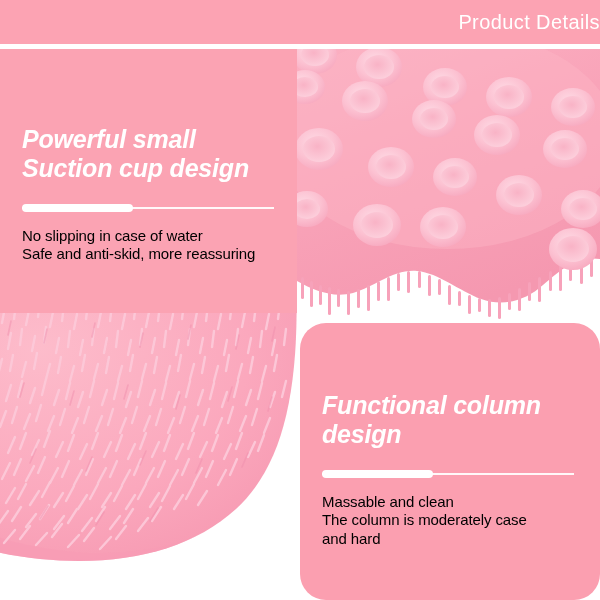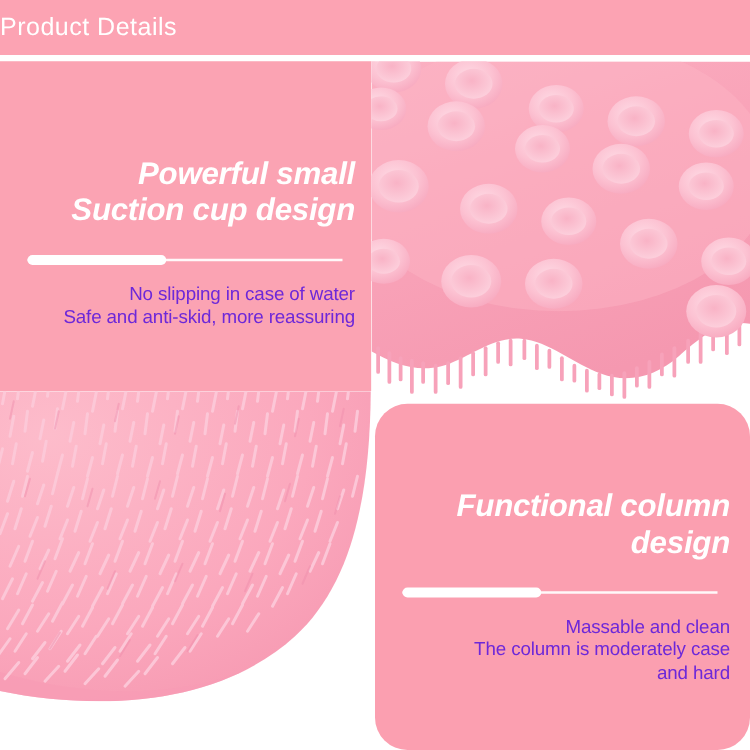--- a/index.html
+++ b/index.html
@@ -26,21 +26,21 @@
   
   .header-banner {
     position: absolute;
     left: 0;
     top: 0;
     width: 600px;
     height: 44px;
     background: #fca3b3;
     display: flex;
     align-items: center;
-    justify-content: flex-start;
+    justify-content: flex-end;
   }
   .header-title {
     color: #ffffff;
     font-size: 20px;
     font-weight: 400;
     letter-spacing: 0.4px;
     line-height: 1;
   }
 
   
@@ -79,21 +79,20 @@
     width: 300px;
     height: 277px;
     background: #fb9fb0;
     border-radius: 26px;
   }
 
   .text-block {
     position: absolute;
     left: 22px;
     right: 16px;
-    text-align: right;
   }
   .panel-tl .text-block { top: 76px; }
   .panel-br .text-block { top: 68px; }
 
   .feature-heading {
     color: #ffffff;
     font-size: 25px;
     font-weight: bold;
     font-style: italic;
     line-height: 1.16;
@@ -121,21 +120,21 @@
     position: absolute;
     left: 0;
     top: 1px;
     width: 44%;
     height: 8px;
     background: #ffffff;
     border-radius: 4px;
   }
 
   .feature-body {
-    color: #6d28d9;
+    color: #000000;
     font-size: 15px;
     font-weight: 400;
     line-height: 1.22;
     margin: 0;
     white-space: pre-line;
     letter-spacing: -0.1px;
   }
 
   
   .photo-tr {

